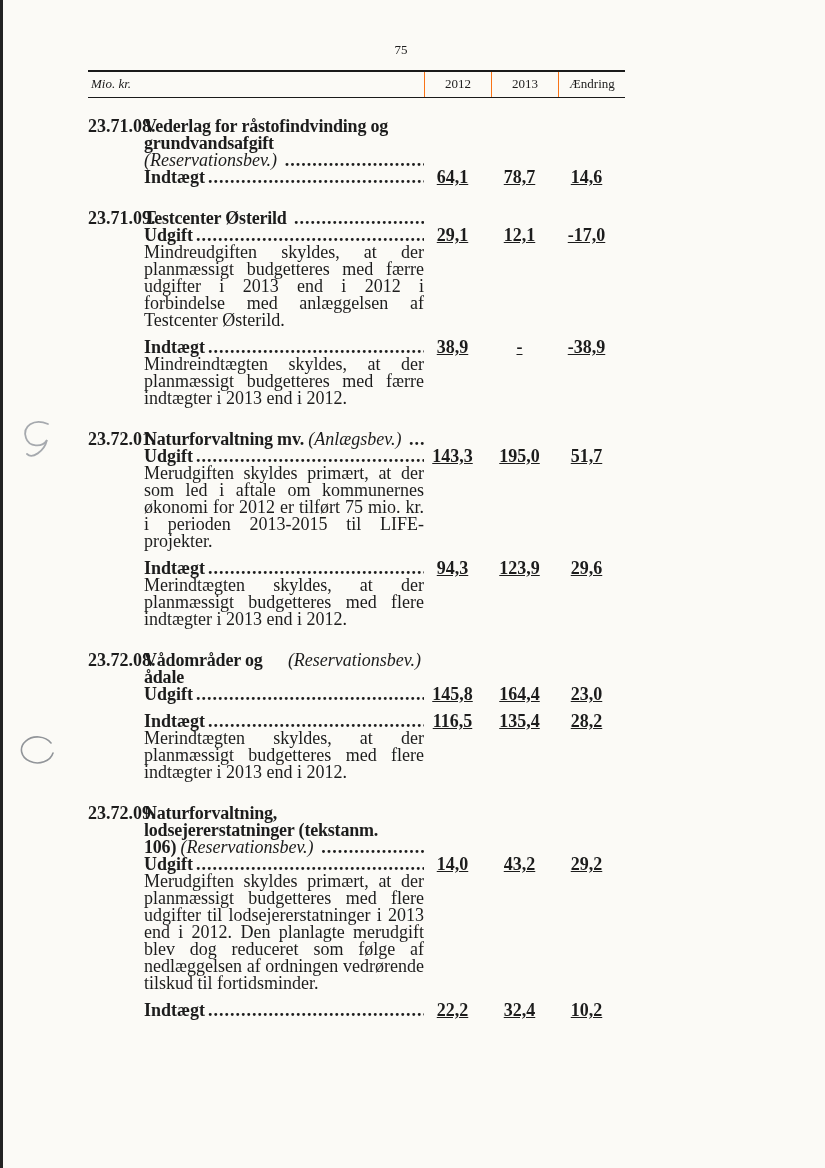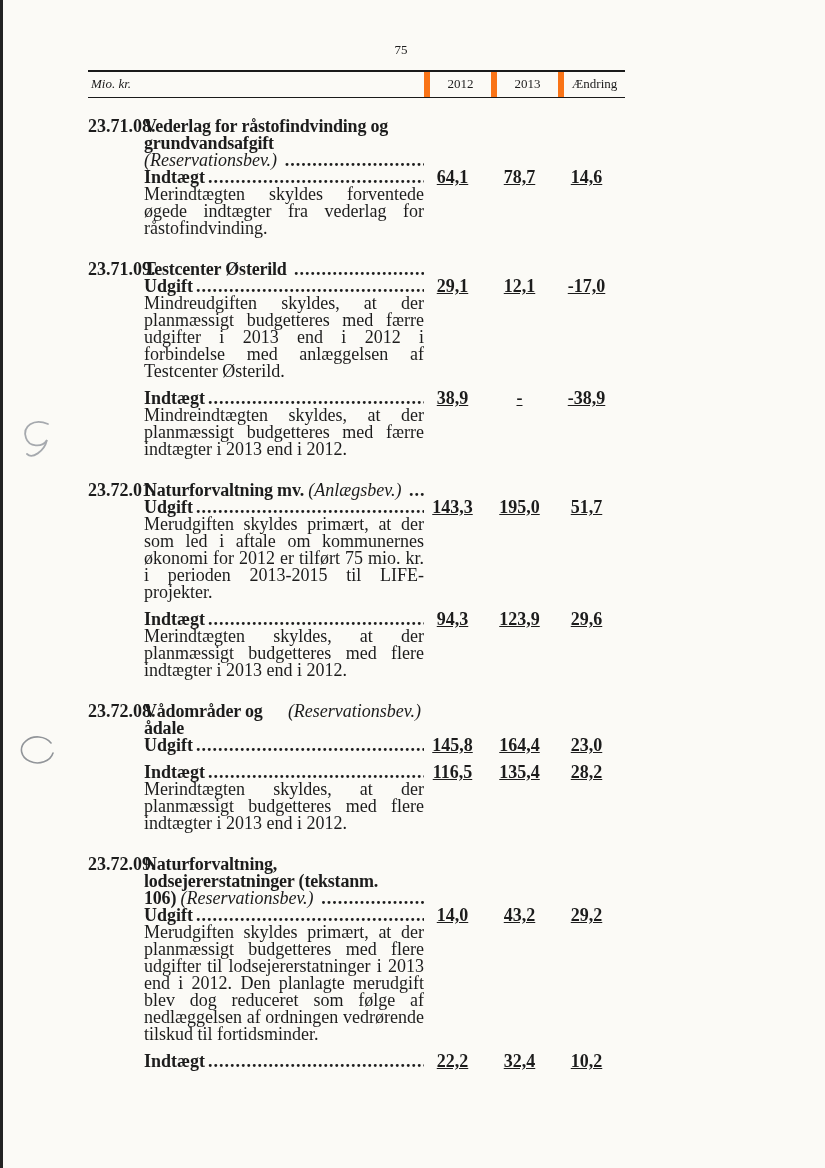--- a/index.html
+++ b/index.html
@@ -29,21 +29,21 @@
   .thead {
     display: grid;
     grid-template-columns: 336px 67px 67px 67px;
     border-top: 2px solid #1a1a1a;
     border-bottom: 1px solid #1a1a1a;
     font-size: 13px;
   }
   .thead .cell {
     padding: 4px 0 5px 0;
     text-align: center;
-    border-left: 6px solid #f97316;
+    border-left: 1px solid #f97316;
   }
   .thead .cell.unit {
     text-align: left;
     border-left: none;
     padding-left: 3px;
     font-style: italic;
   }
   .sections {
     margin-top: 20px;
     font-size: 18px;
@@ -120,21 +120,20 @@
             <div class="cell desc flexline">
               <span class="lbl">Indtægt</span>
               <span class="dots">................................................................................................................................................................</span>
             </div>
             <div class="cell val">64,1</div>
             <div class="cell val">78,7</div>
             <div class="cell val">14,6</div>
           </div>
           <div class="row">
             <div class="cell code"></div>
-            <div class="cell desc note">Merindtægten skyldes forventede øgede indtægter fra vederlag for råstofindvinding.</div>
           </div>
         </div>
       </div>
       <div class="section">
         <div class="row">
           <div class="cell code">23.71.09.</div>
           <div class="cell desc flexline">
             <span class="seg-b">Testcenter Østerild </span>
             <span class="dots">................................................................................................................................................................</span>
           </div>

